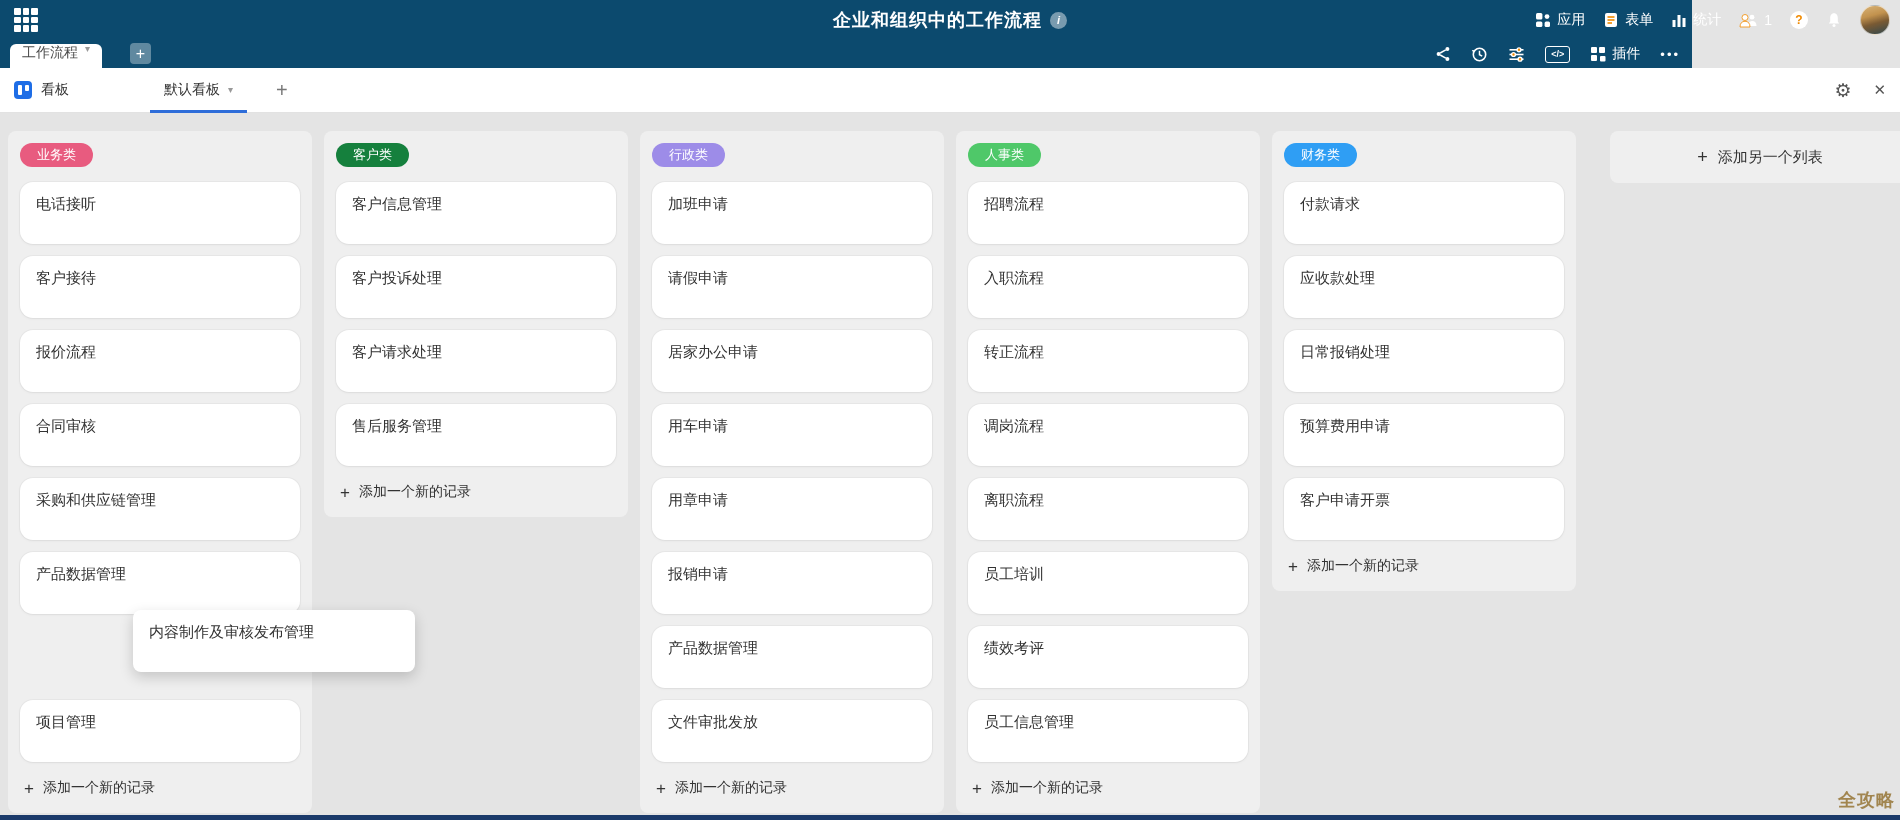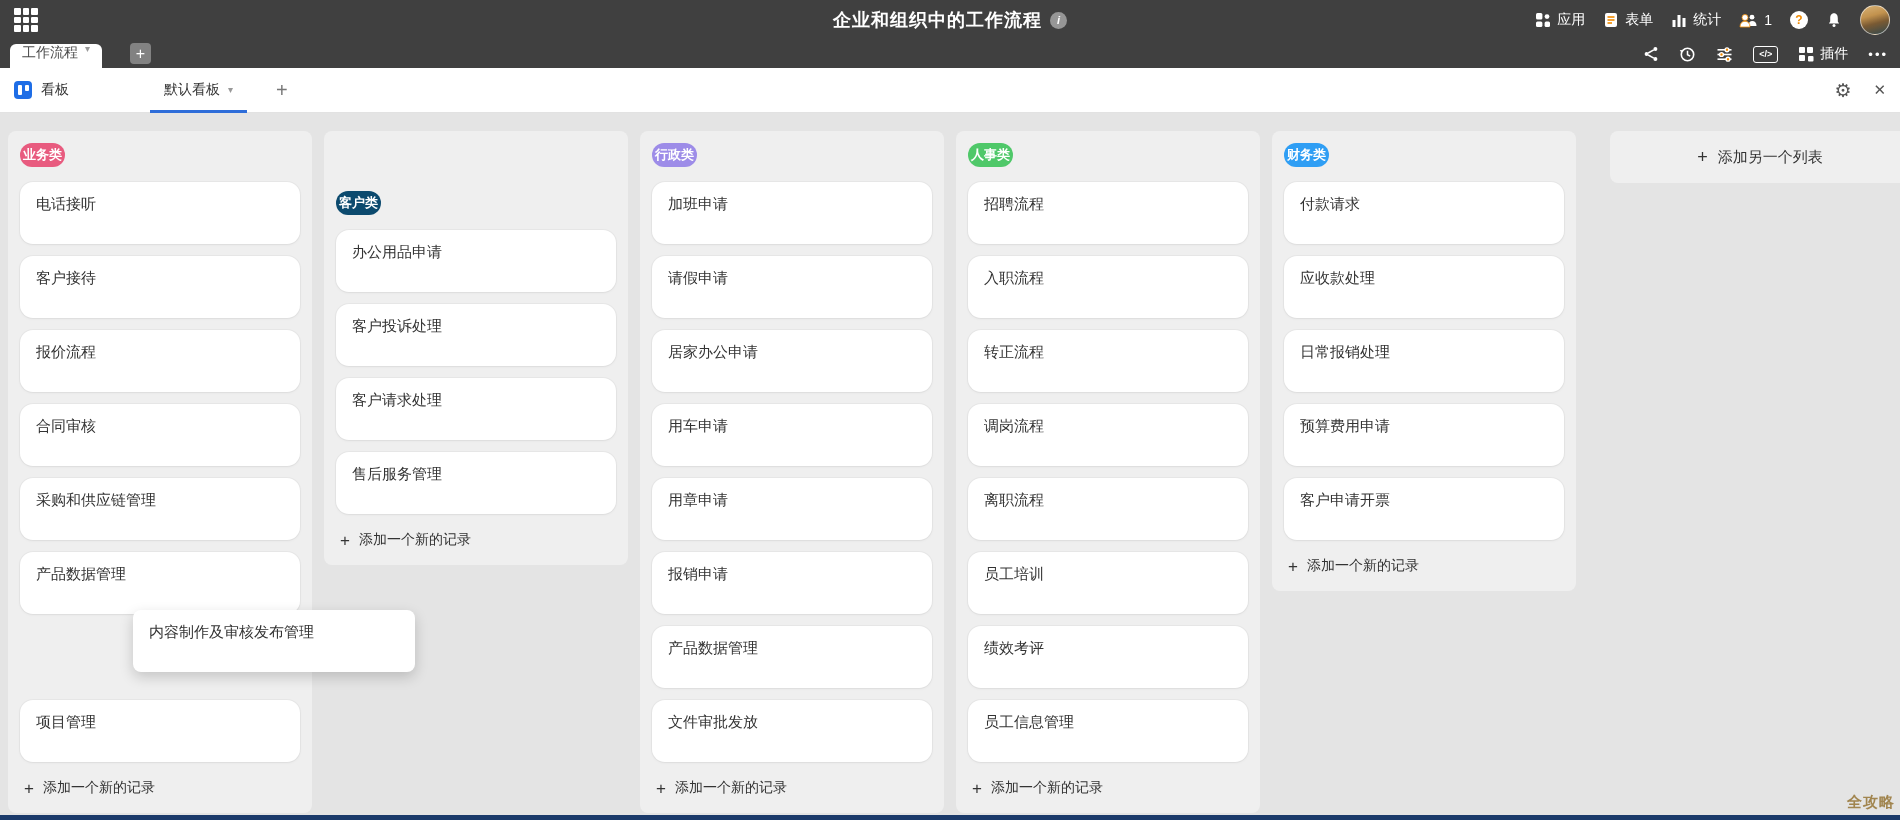--- a/index.html
+++ b/index.html
@@ -1,20 +1,20 @@
 <!DOCTYPE html>
 <html><head>
 <meta charset="utf-8">
 <style>
   * { margin:0; padding:0; box-sizing:border-box; }
   html,body { width:1900px; height:820px; overflow:hidden; }
   body { position:relative; background:#e4e4e4; font-family:"Liberation Sans","DejaVu Sans",sans-serif; color:#333; }
 
   
-  .orange-zone { position:absolute; top:0; left:0; width:1900px; height:68px; background:#404040; }
+  .orange-zone { position:absolute; top:0; left:0; width:1692px; height:68px; background:#0c4a6e; }
   .topbar { position:absolute; top:0; left:0; width:1900px; height:40px; display:flex; align-items:center; }
   .waffle { position:absolute; left:14px; top:8px; width:24px; height:24px;
             display:grid; grid-template-columns:repeat(3,1fr); grid-template-rows:repeat(3,1fr); gap:2px; cursor:pointer; }
   .waffle span { background:#fff; border-radius:1px; }
   .title-wrap { position:absolute; left:0; right:0; top:0; height:40px; display:flex; align-items:center; justify-content:center; gap:8px; }
   .page-title { color:#fff; font-size:18px; font-weight:bold; letter-spacing:1px; }
   .info-dot { width:17px; height:17px; border-radius:50%; background:rgba(255,255,255,0.45); color:#fff;
               font-size:11px; font-weight:bold; display:flex; align-items:center; justify-content:center; font-style:italic; }
   .top-right { position:absolute; right:10px; top:0; height:40px; display:flex; align-items:center; gap:18px; color:#fff; }
   .top-item { display:flex; align-items:center; gap:6px; font-size:14px; color:#fff; cursor:pointer; }
@@ -49,36 +49,36 @@
   .add-view { position:absolute; left:268px; top:0; height:44px; display:flex; align-items:center; font-size:20px;
               color:#777; font-weight:300; cursor:pointer; padding:0 8px; }
   .view-right { position:absolute; right:14px; top:0; height:44px; display:flex; align-items:center; gap:22px; color:#555; }
   .gear { font-size:19px; cursor:pointer; }
   .close-x { font-size:15px; cursor:pointer; }
 
   
   .board { position:absolute; top:113px; left:0; width:1900px; bottom:0; background:#e4e4e4; }
   .columns { position:absolute; left:8px; top:18px; display:flex; gap:12px; align-items:flex-start; }
   .col { width:304px; background:#efefef; border-radius:8px; padding:12px 12px 14px 12px; }
-  .badge { display:inline-block; color:#fff; font-size:13px; font-weight:bold; padding:3px 3px;
+  .badge { display:inline-block; color:#fff; font-size:13px; font-weight:normal; padding:3px 17px;
            border-radius:12px; margin-bottom:15px; cursor:grab;text-align:center; }
-  .b0 { background:#e85b7f; } .b1 { background:#0c4a6e;margin-top:48px; } .b2 { background:#9d8ce8; }
+  .b0 { background:#e85b7f; } .b1 { background:#15803d; } .b2 { background:#9d8ce8; }
   .b3 { background:#4fc869; } .b4 { background:#2f9ef4; }
   .card { width:280px; height:62px; background:#fff; border-radius:13px; margin-bottom:12px; padding:13px 16px;
           font-size:15px; color:#333; box-shadow:0 0 0 1px rgba(0,0,0,0.03), 0 1px 3px rgba(0,0,0,0.05); cursor:pointer; }
   .card-spacer { width:280px; height:62px; margin-bottom:12px; }
   .col-footer { display:flex; align-items:center; gap:9px; font-size:14px; color:#333; padding:5px 4px 2px 4px; cursor:pointer; }
   .col-footer .plus { font-size:17px; line-height:1; }
   .add-list { position:absolute; left:1610px; top:18px; width:300px; height:52px; background:#efefef; border-radius:8px;
               display:flex; align-items:center; justify-content:center; gap:10px; font-size:15px; color:#333; cursor:pointer; }
   .add-list .plus { font-size:18px; }
   .floating-card { position:absolute; left:133px; top:610px; width:282px; height:62px; background:#fff; border-radius:8px;
                    padding:13px 16px; font-size:15px; color:#333; box-shadow:0 5px 14px rgba(0,0,0,0.18); cursor:grabbing; z-index:5; }
 
-  .watermark { position:absolute; right:5px; bottom:8px; font-size:15px; font-weight:bold; color:#a1854f; letter-spacing:1px; z-index:6; }
+  .watermark { position:absolute; right:5px; bottom:8px; font-size:18px; font-weight:bold; color:#a1854f; letter-spacing:1px; z-index:6; }
   .bottom-strip { position:absolute; left:0; bottom:0; width:1900px; height:5px; background:#1b3a6a; z-index:7; }
 
   svg { display:block; }
 </style>
 </head>
 <body>
 
 <div class="orange-zone">
 
   <div class="topbar">
@@ -242,21 +242,21 @@
       <div class="card-spacer"></div>
       <div class="card">项目管理</div>
       <div class="col-footer">
         <span class="plus">+</span>
         <span>添加一个新的记录</span>
       </div>
     </div>
 
     <div class="col">
       <span class="badge b1">客户类</span>
-      <div class="card">办公用品申请</div>
+      <div class="card">客户信息管理</div>
       <div class="card">客户投诉处理</div>
       <div class="card">客户请求处理</div>
       <div class="card">售后服务管理</div>
       <div class="col-footer">
         <span class="plus">+</span>
         <span>添加一个新的记录</span>
       </div>
     </div>
 
     <div class="col">

